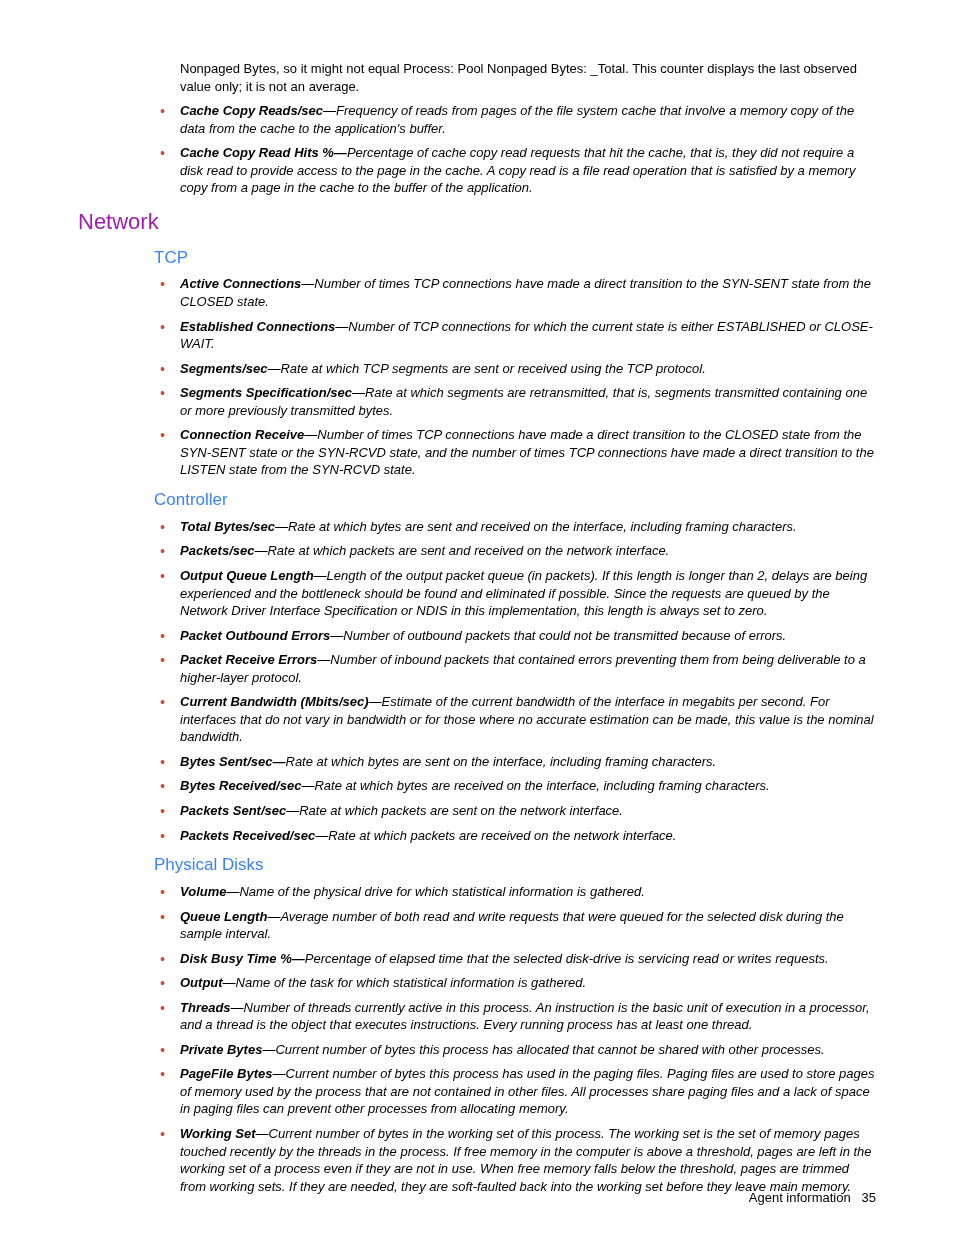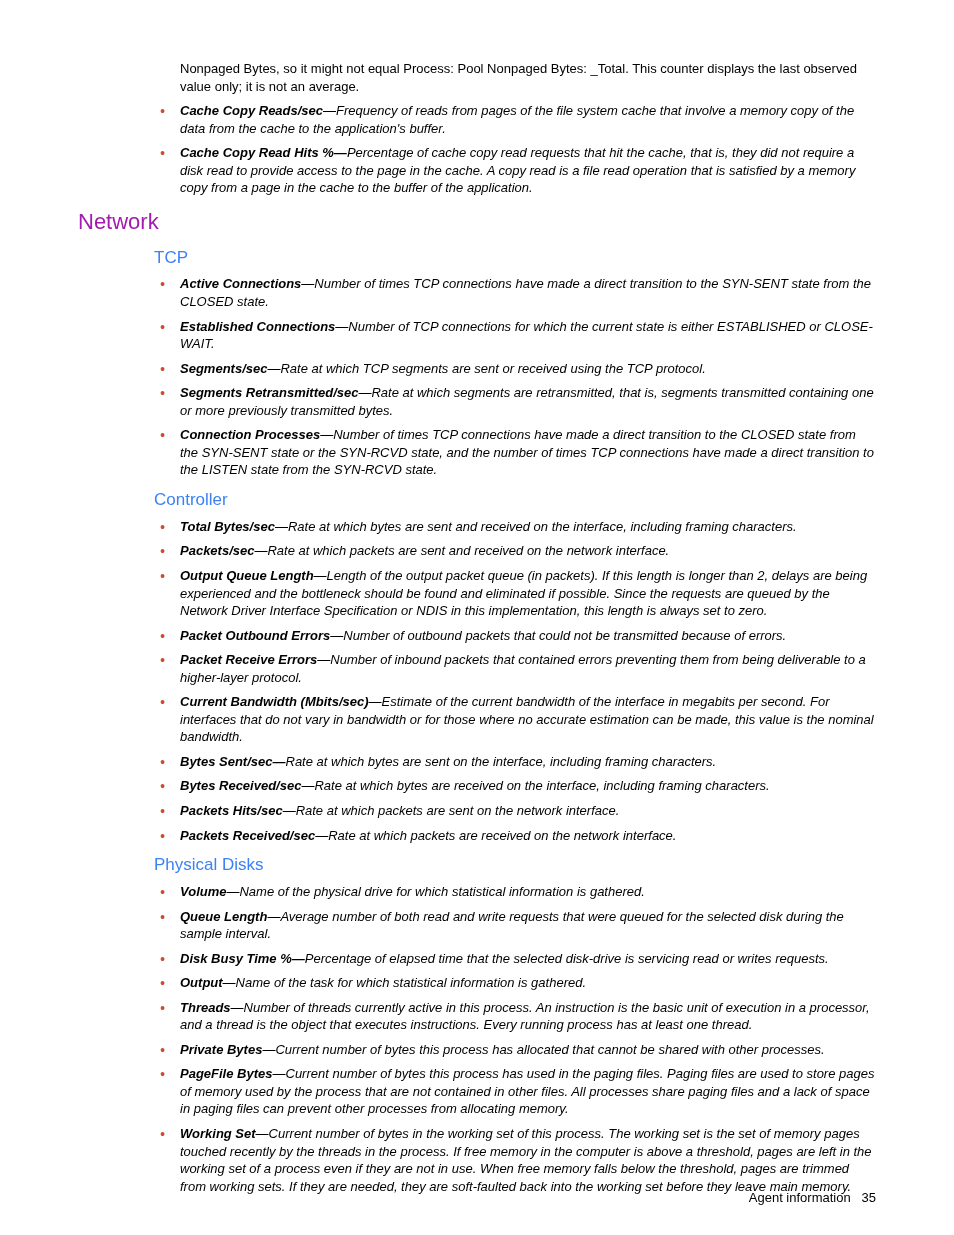--- a/index.html
+++ b/index.html
@@ -73,35 +73,35 @@
     <li><b>Cache Copy Read Hits %—</b><span></span><span>Percentage of cache copy read requests that hit the cache, that is, they did not require a disk read to provide access to the page in the cache. A copy read is a file read operation that is satisfied by a memory copy from a page in the cache to the buffer of the application.</span></li>
   </ul>
 
   <h1 class="section">Network</h1>
 
   <h2 class="subsection">TCP</h2>
   <ul class="list">
     <li><b>Active Connections</b><span>—</span><span>Number of times TCP connections have made a direct transition to the SYN-SENT state from the CLOSED state.</span></li>
     <li><b>Established Connections</b><span>—</span><span>Number of TCP connections for which the current state is either ESTABLISHED or CLOSE-WAIT.</span></li>
     <li><b>Segments/sec</b><span>—</span><span>Rate at which TCP segments are sent or received using the TCP protocol.</span></li>
-    <li><b>Segments Retransmitted/sec</b><span>—</span><span>Rate at which segments are retransmitted, that is, segments transmitted containing one or more previously transmitted bytes.</span></li>
-    <li><b>Connection Processes</b><span>—</span><span>Number of times TCP connections have made a direct transition to the CLOSED state from the SYN-SENT state or the SYN-RCVD state, and the number of times TCP connections have made a direct transition to the LISTEN state from the SYN-RCVD state.</span></li>
+    <li><b>Segments Specification/sec</b><span>—</span><span>Rate at which segments are retransmitted, that is, segments transmitted containing one or more previously transmitted bytes.</span></li>
+    <li><b>Connection Receive</b><span>—</span><span>Number of times TCP connections have made a direct transition to the CLOSED state from the SYN-SENT state or the SYN-RCVD state, and the number of times TCP connections have made a direct transition to the LISTEN state from the SYN-RCVD state.</span></li>
   </ul>
 
   <h2 class="subsection">Controller</h2>
   <ul class="list">
     <li><b>Total Bytes/sec</b><span>—</span><span>Rate at which bytes are sent and received on the interface, including framing characters.</span></li>
     <li><b>Packets/sec</b><span>—</span><span>Rate at which packets are sent and received on the network interface.</span></li>
     <li><b>Output Queue Length</b><span>—</span><span>Length of the output packet queue (in packets). If this length is longer than 2, delays are being experienced and the bottleneck should be found and eliminated if possible. Since the requests are queued by the Network Driver Interface Specification or NDIS in this implementation, this length is always set to zero.</span></li>
     <li><b>Packet Outbound Errors</b><span>—</span><span>Number of outbound packets that could not be transmitted because of errors.</span></li>
     <li><b>Packet Receive Errors</b><span>—</span><span>Number of inbound packets that contained errors preventing them from being deliverable to a higher-layer protocol.</span></li>
     <li><b>Current Bandwidth (Mbits/sec)</b><span>—</span><span>Estimate of the current bandwidth of the interface in megabits per second. For interfaces that do not vary in bandwidth or for those where no accurate estimation can be made, this value is the nominal bandwidth.</span></li>
     <li><b>Bytes Sent/sec—</b><span></span><span>Rate at which bytes are sent on the interface, including framing characters.</span></li>
     <li><b>Bytes Received/sec</b><span>—</span><span>Rate at which bytes are received on the interface, including framing characters.</span></li>
-    <li><b>Packets Hits/sec</b><span>—</span><span>Rate at which packets are sent on the network interface.</span></li>
+    <li><b>Packets Sent/sec</b><span>—</span><span>Rate at which packets are sent on the network interface.</span></li>
     <li><b>Packets Received/sec</b><span>—</span><span>Rate at which packets are received on the network interface.</span></li>
   </ul>
 
   <h2 class="subsection">Physical Disks</h2>
   <ul class="list">
     <li><b>Volume</b><span>—</span><span>Name of the physical drive for which statistical information is gathered.</span></li>
     <li><b>Queue Length</b><span>—</span><span>Average number of both read and write requests that were queued for the selected disk during the sample interval.</span></li>
     <li><b>Disk Busy Time %—</b><span></span><span>Percentage of elapsed time that the selected disk-drive is servicing read or writes requests.</span></li>
   </ul>
 

